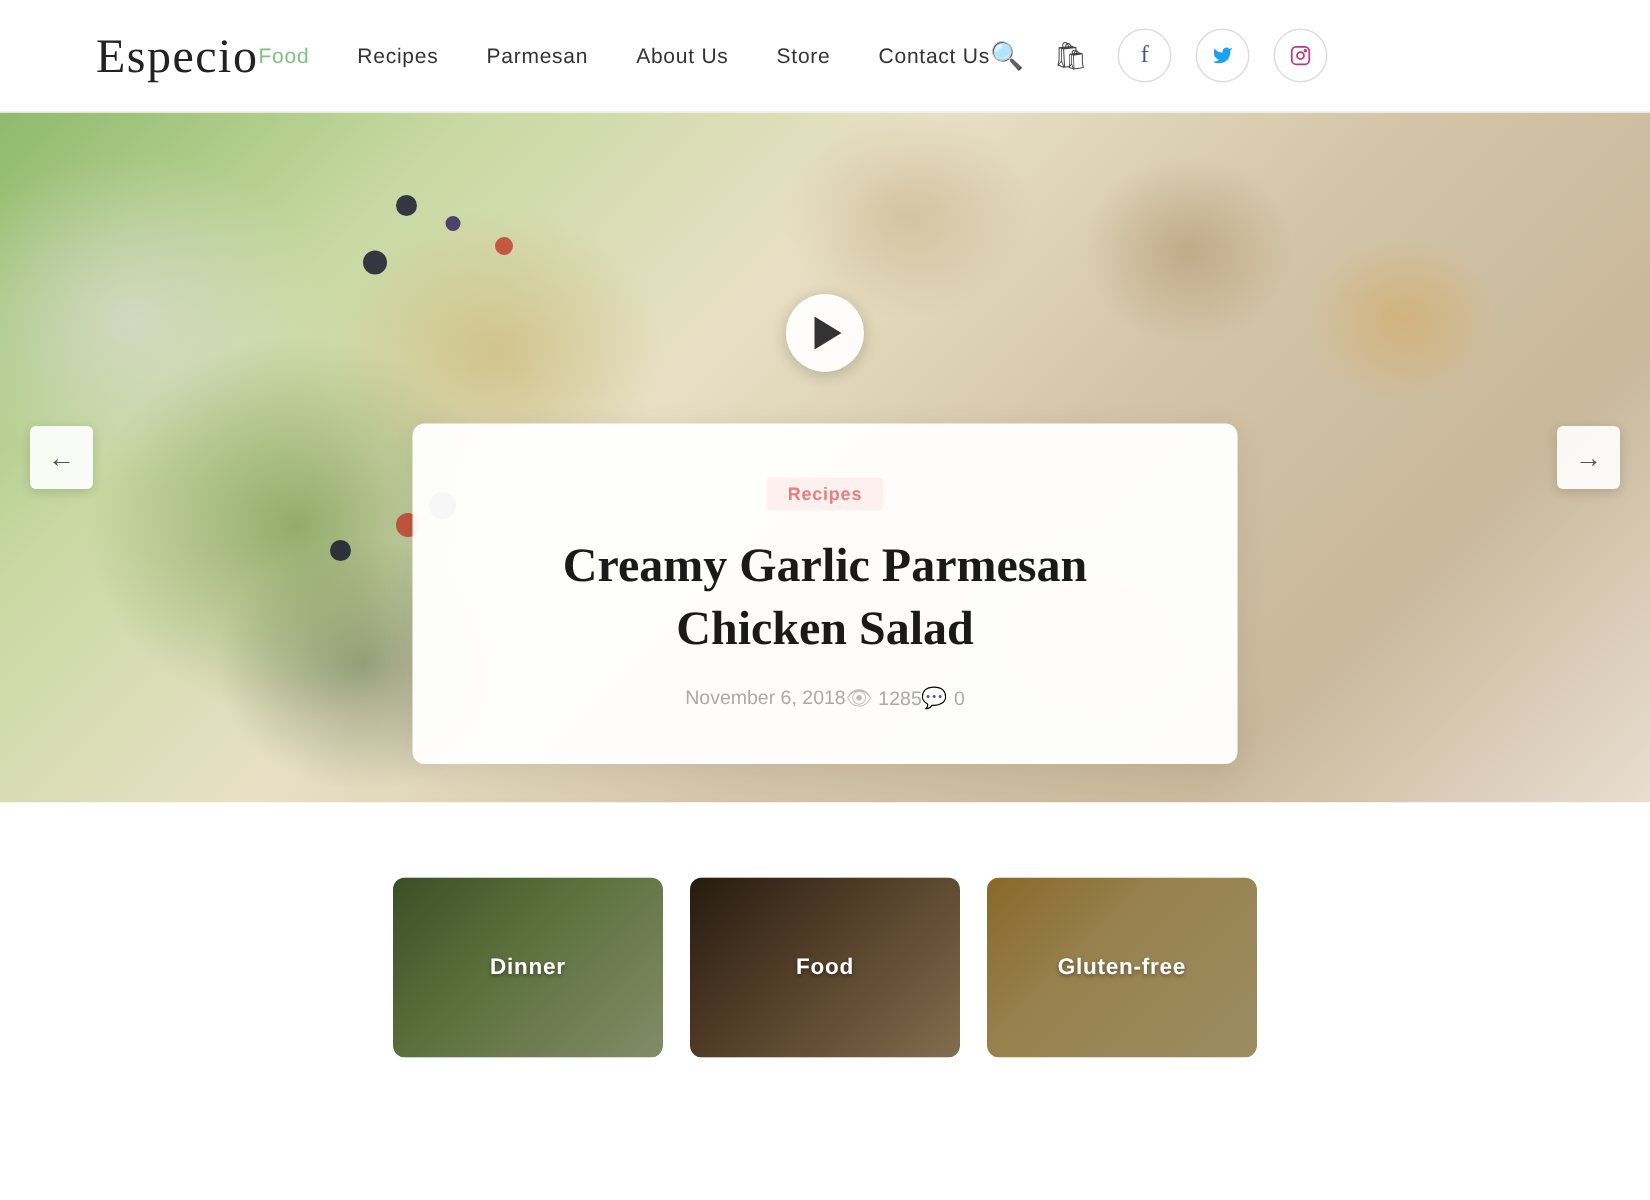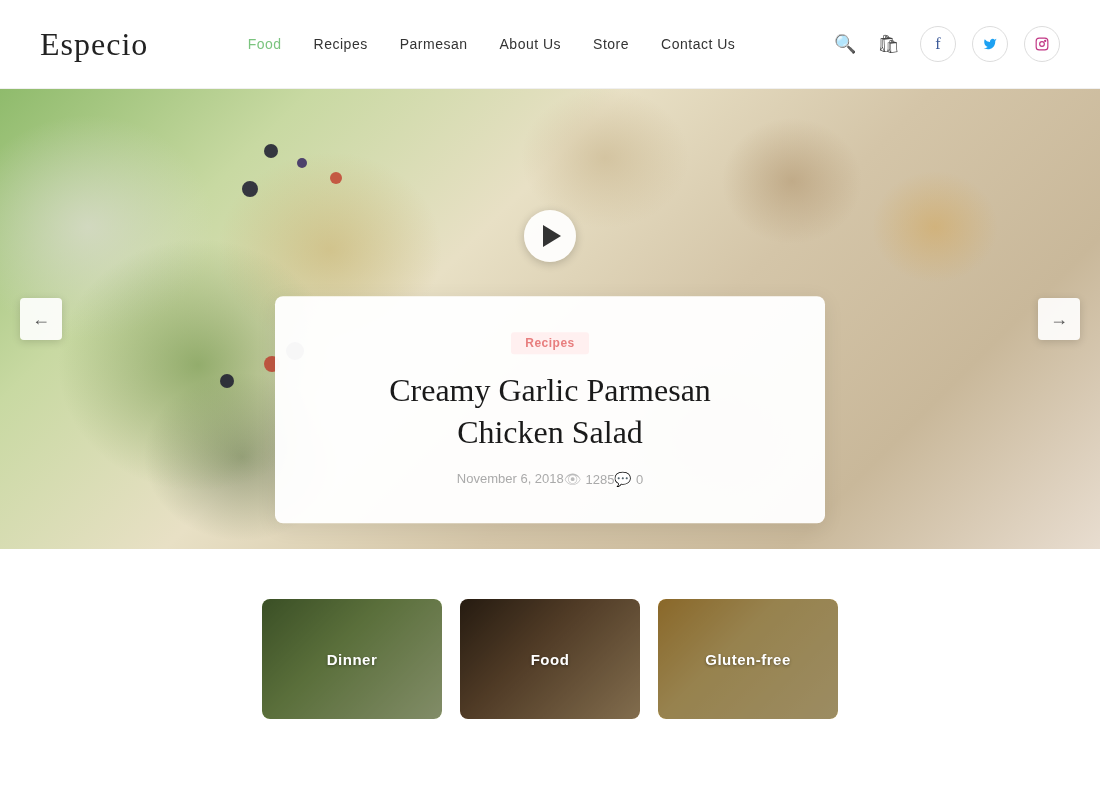--- a/index.html
+++ b/index.html
@@ -2,23 +2,22 @@
 <html><head>
   <meta charset="utf-8">
   <style>
     * { margin: 0; padding: 0; box-sizing: border-box; }
     body { font-family: Georgia, serif; background: #fff; width: 1100px; overflow-x: hidden; }
 
     
     header {
       display: flex;
       align-items: center;
-      justify-content: space-between;
-      padding: 0 40px;
-      height: 89px;
+      padding: 0 64px;
+      height: 75px;
       background: #fff;
       border-bottom: 1px solid #f0f0f0;
     }
     .logo {
       font-family: 'Brush Script MT', cursive;
       font-size: 32px;
       color: #222;
       font-weight: normal;
       letter-spacing: 1px;
     }
@@ -151,21 +150,21 @@
       font-size: 12px;
       font-weight: 600;
       padding: 4px 14px;
       border-radius: 3px;
       margin-bottom: 16px;
       letter-spacing: 0.5px;
     }
     .hero-title {
       font-family: Georgia, serif;
       font-size: 32px;
-      font-weight: 400;
+      font-weight: 700;
       color: #1a1a1a;
       line-height: 1.3;
       margin-bottom: 18px;
     }
     .hero-meta {
       font-family: Liberation Sans, sans-serif;
       font-size: 13px;
       color: #aaa;
       display: flex;
       align-items: flex-start;

